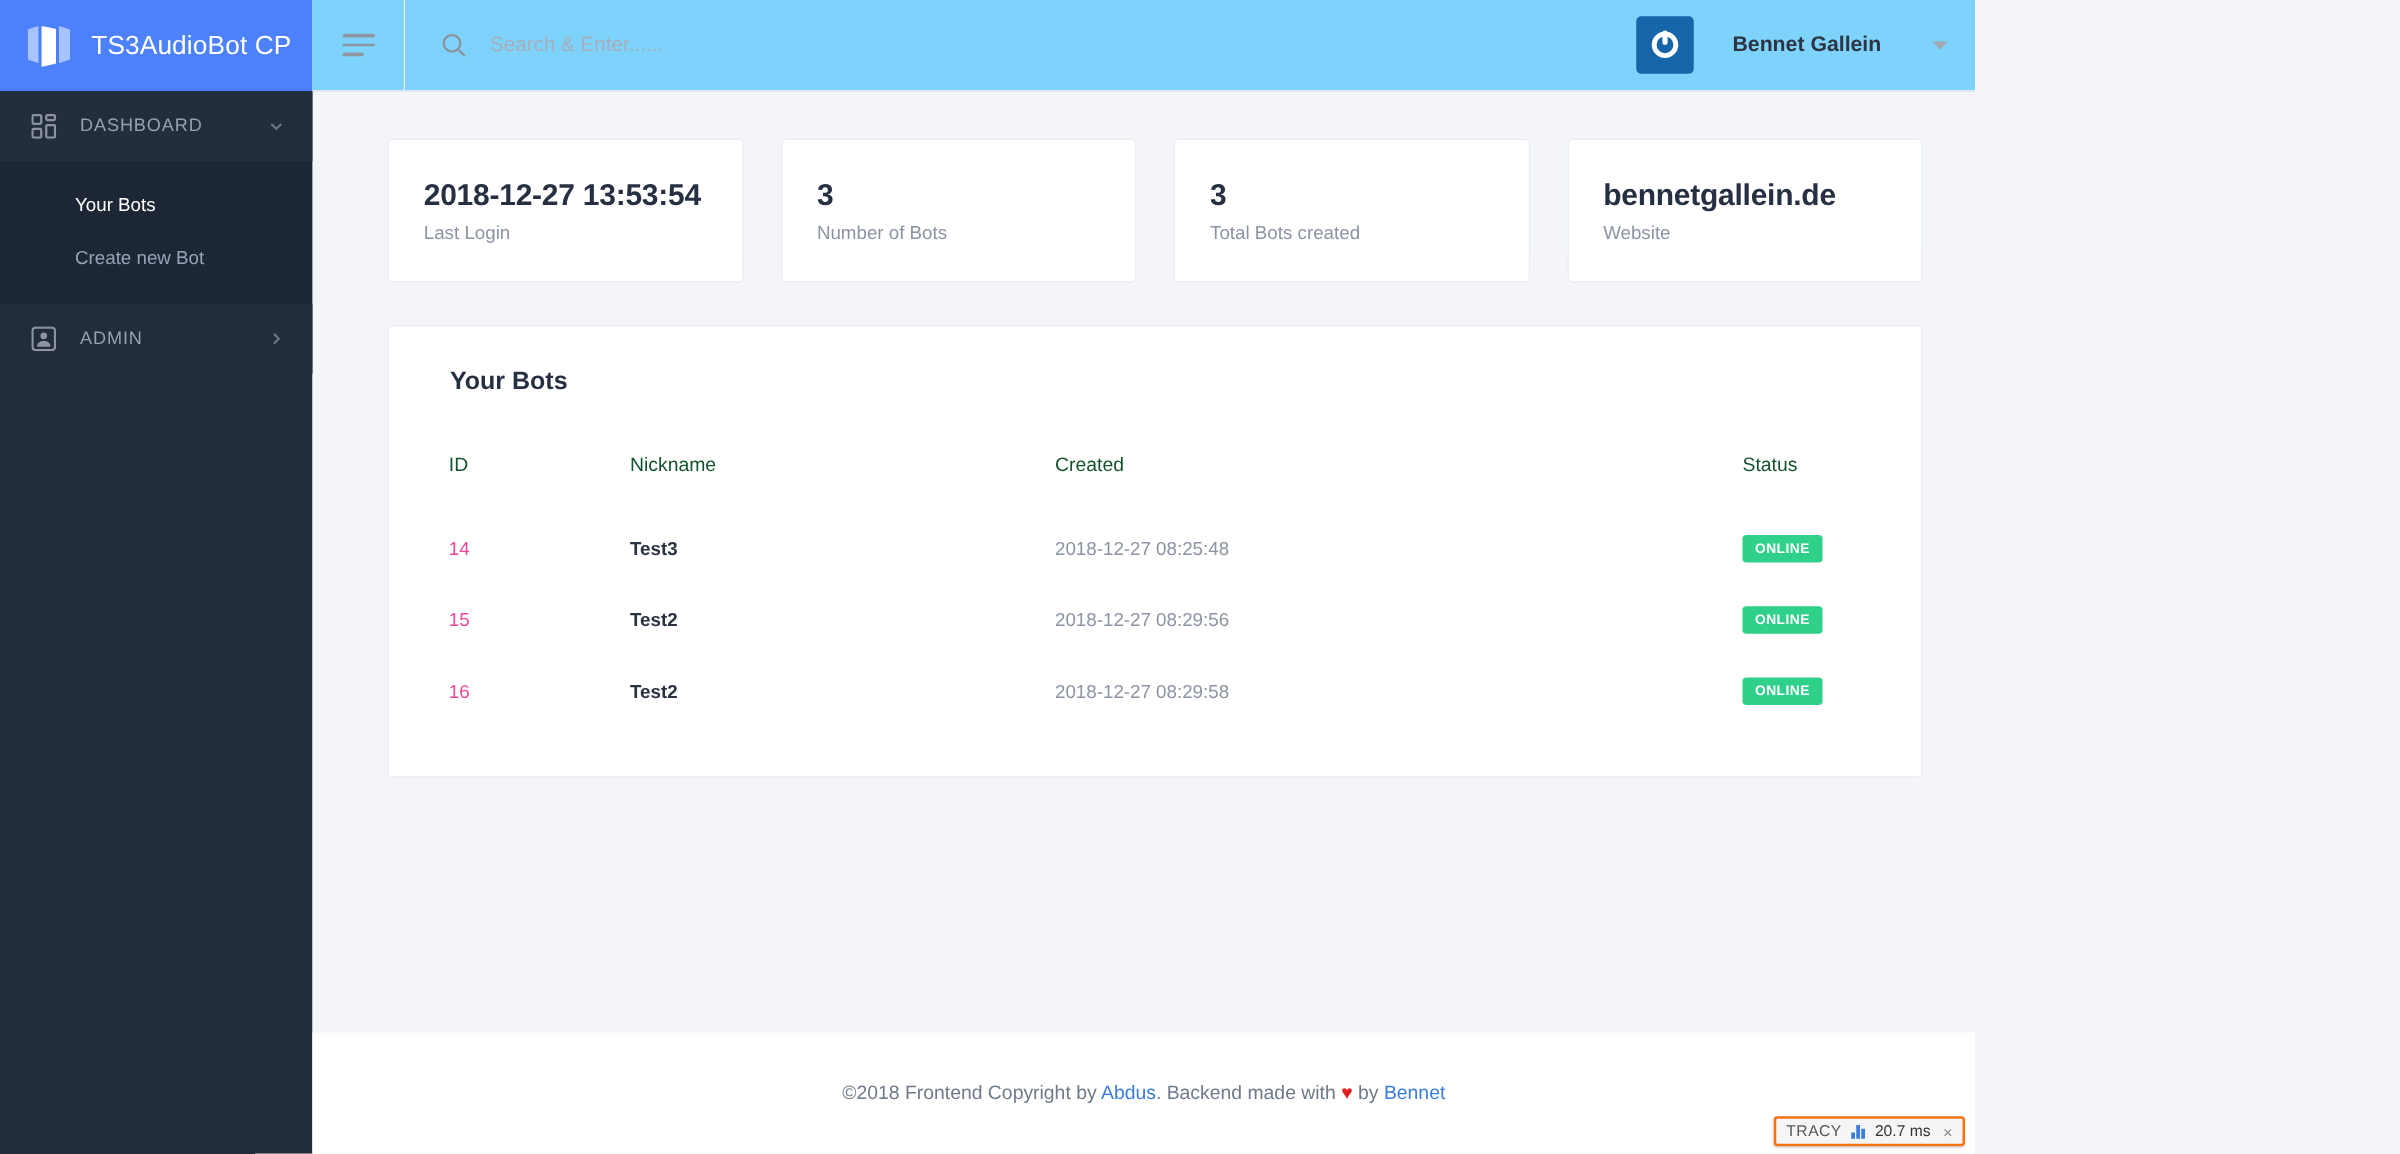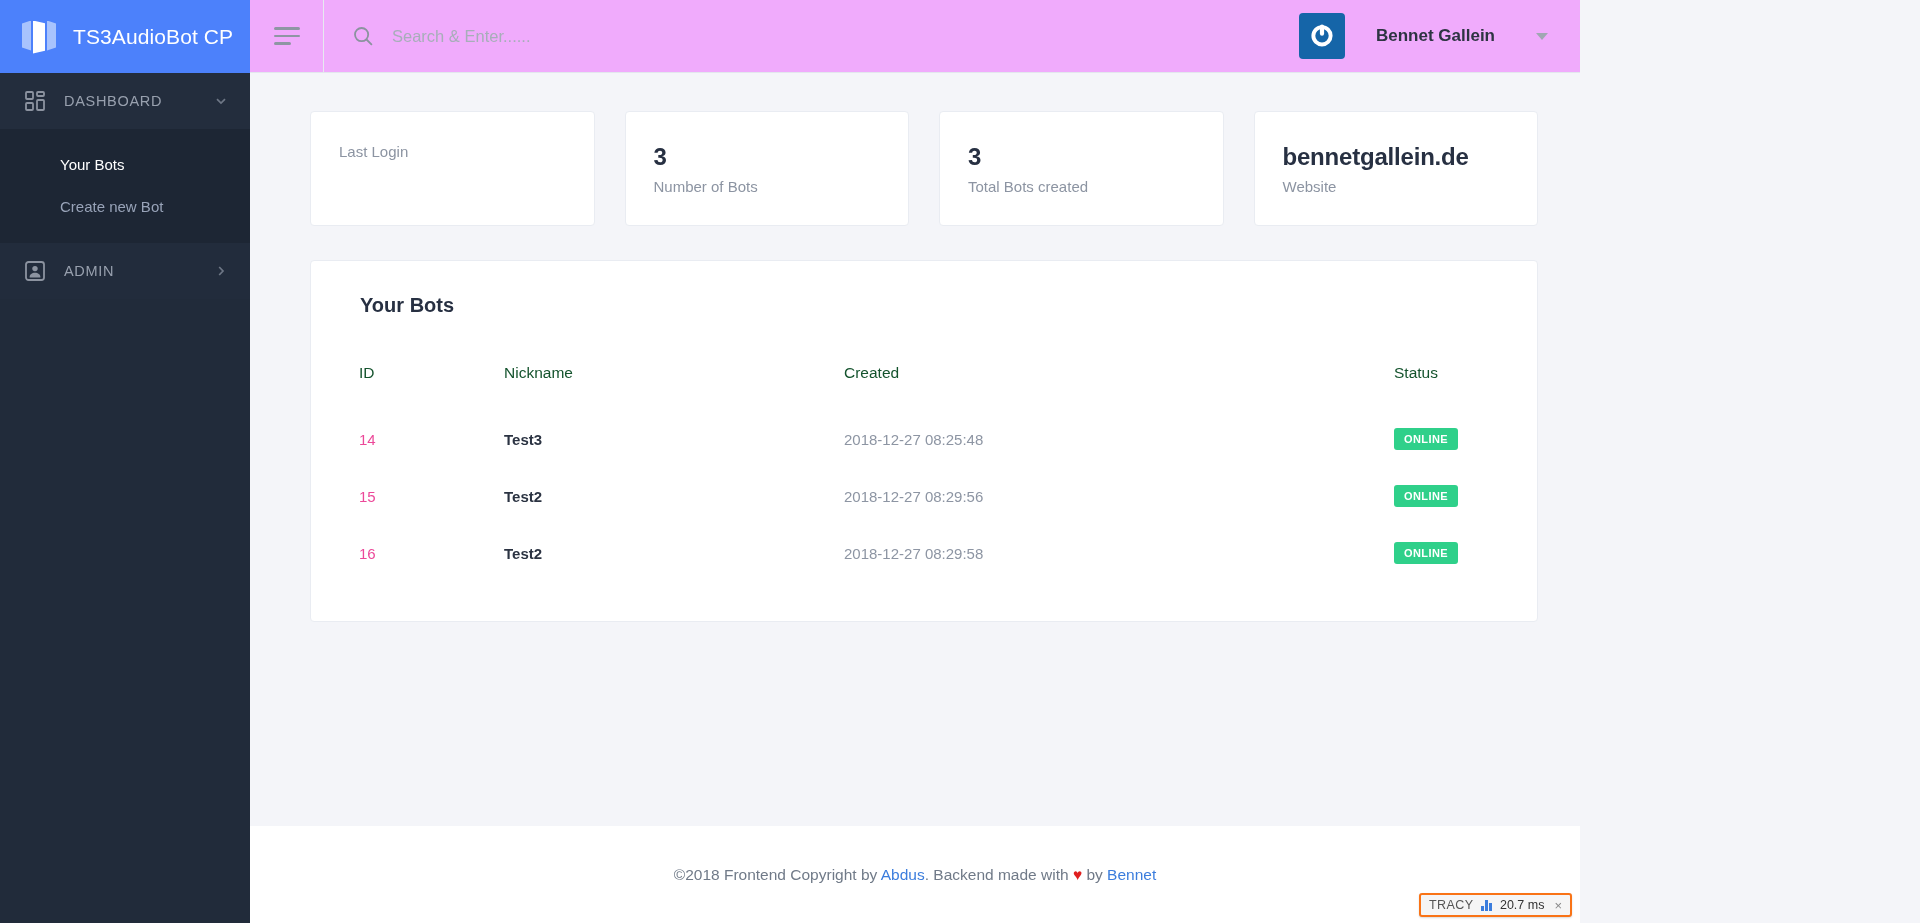--- a/index.html
+++ b/index.html
@@ -143,25 +143,25 @@
     height: 923px;
     display: flex;
     flex-direction: column;
     background: #f4f5f9;
     min-width: 0;
   }
 
   .topbar {
     height: 73px;
     min-height: 73px;
-    background: #f0abfc;
+    background: #7dd3fc;
     border-bottom: 1px solid #e3e7ee;
     display: flex;
     align-items: center;
-    padding-right: 32px;
+    padding-right: 22px;
   }
 
   .burger {
     width: 74px;
     height: 72px;
     display: flex;
     flex-direction: column;
     align-items: center;
     justify-content: center;
     gap: 5px;
@@ -445,20 +445,21 @@
         <span class="user-name">Bennet Gallein</span>
         <span class="caret"></span>
       </div>
     </header>
 
     <section class="content">
 
       <div class="stats">
 
         <div class="stat-card">
+          <div class="stat-value">2018-12-27 13:53:54</div>
           <div class="stat-label">Last Login</div>
         </div>
 
         <div class="stat-card">
           <div class="stat-value">3</div>
           <div class="stat-label">Number of Bots</div>
         </div>
 
         <div class="stat-card">
           <div class="stat-value">3</div>

